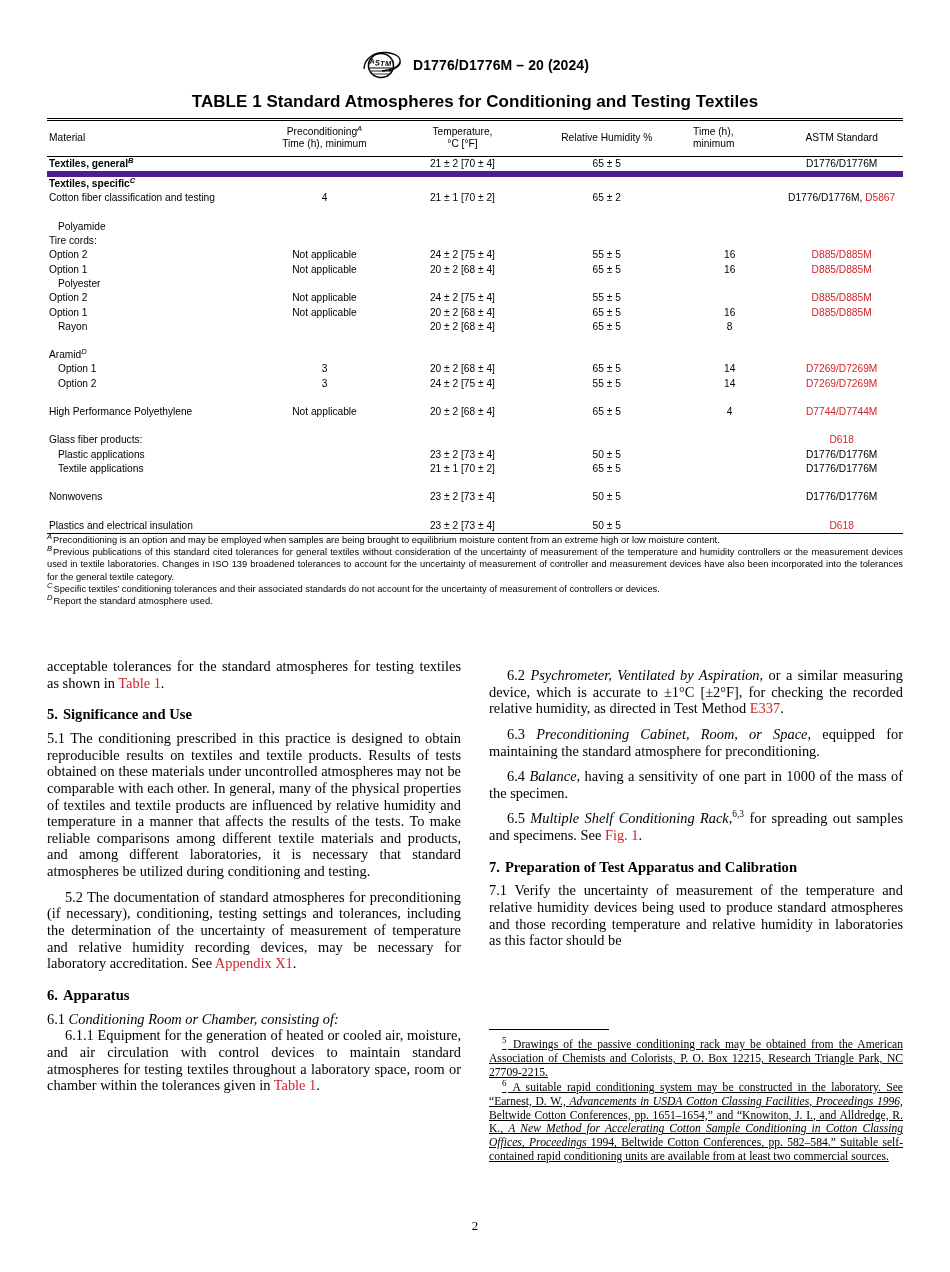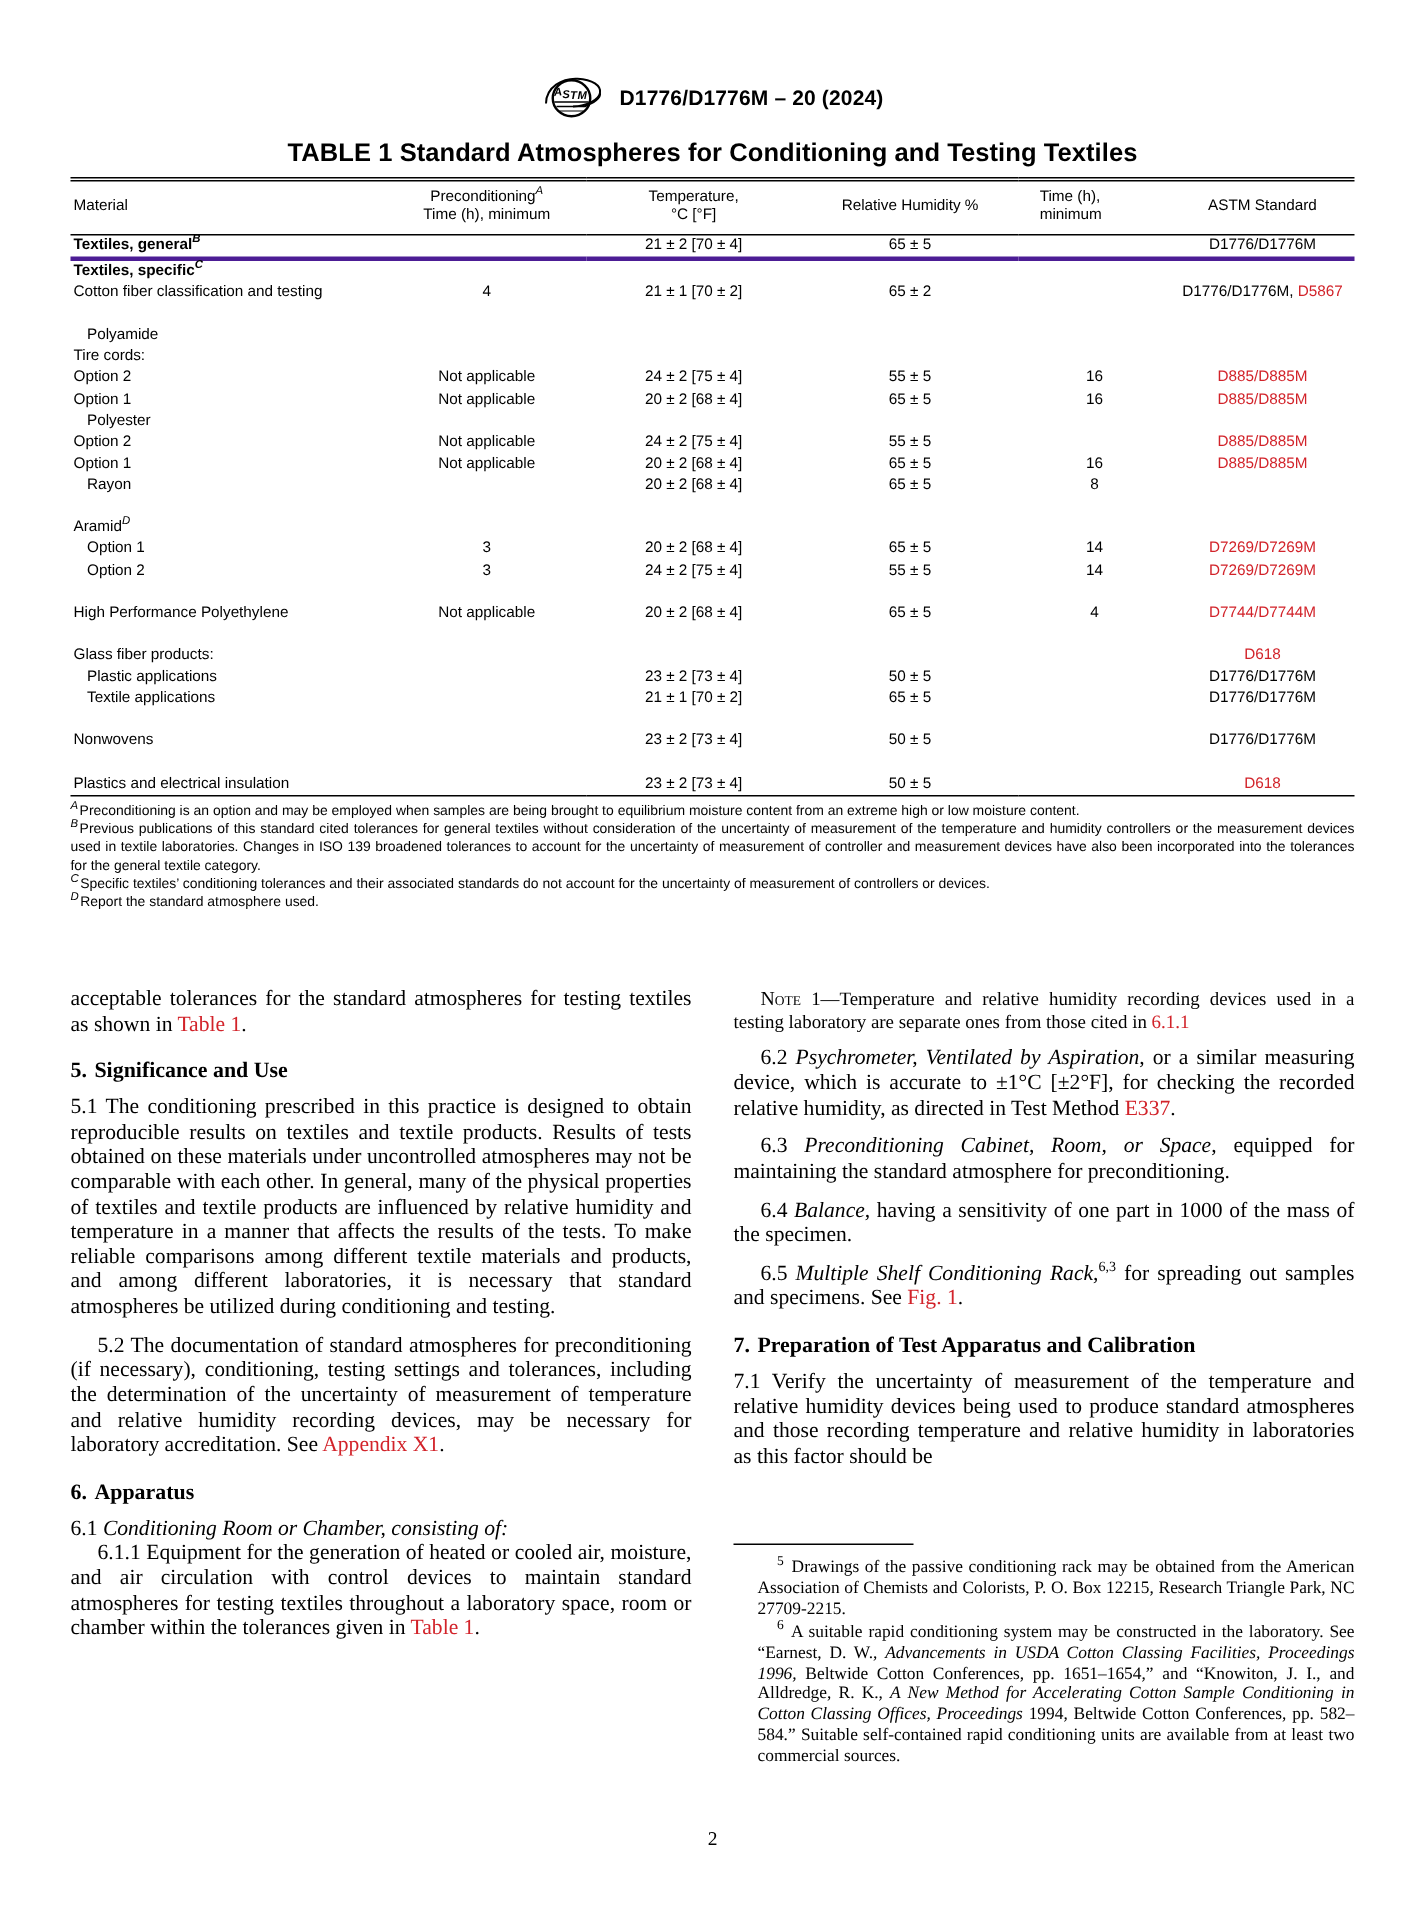--- a/index.html
+++ b/index.html
@@ -90,21 +90,21 @@
   tbody.tb td {
     padding: 0 2px;
     height: 14.3px;
     line-height: 14.3px;
     text-align: center;
     vertical-align: middle;
     white-space: nowrap;
   }
   tbody.tb td.m { text-align: left; }
   tbody.tb tr.blank td { height: 14px; }
-  tbody.tb tr.underline td { border-bottom: 3px solid #4c1d95; }
+  tbody.tb tr.underline td { border-bottom: 6px solid #4c1d95; }
   .bold { font-weight: bold; }
   .ind1 { padding-left: 11px !important; }
   .red { color: #d2232a; }
   sup.fn {
     font-size: 7.6px;
     vertical-align: super;
     font-style: italic;
     line-height: 0;
   }
   .rule-bottom td {
@@ -172,21 +172,21 @@
     font-size: 11.6px;
     line-height: 1.2;
     text-align: justify;
   }
   .fnotes .sep {
     width: 120px;
     height: 0;
     border-top: 1.1px solid #000;
     margin: 0 0 8px 0;
   }
-  .fnotes p { margin: 0 0 1px 16px; text-indent: 13px; }
+  .fnotes p { margin: 0 0 1px 0; text-indent: 13px; text-decoration: underline; }
   .fnotes sup { font-size: 9px; vertical-align: super; line-height: 0; padding-right: 1.5px; }
 
   
   .pageno {
     position: absolute;
     left: 0;
     top: 1218px;
     width: 950px;
     text-align: center;
     font-size: 13px;
@@ -479,21 +479,20 @@
     <p class="para"><span>5.2  The documentation of standard atmospheres for preconditioning (if necessary), conditioning, testing settings and tolerances, including the determination of the uncertainty of measurement of temperature and relative humidity recording devices, may be necessary for laboratory accreditation. See </span><span class="red">Appendix X1</span><span>.</span></p>
 
     <h3 class="sec"><span class="num">6.</span><span>Apparatus</span></h3>
 
     <p class="para first"><span>6.1  </span><span class="it">Conditioning Room or Chamber, consisting of:</span></p>
 
     <p class="para" style="margin-top:0"><span>6.1.1  Equipment for the generation of heated or cooled air, moisture, and air circulation with control devices to maintain standard atmospheres for testing textiles throughout a laboratory space, room or chamber within the tolerances given in </span><span class="red">Table 1</span><span>.</span></p>
   </div>
 
   <div class="col col-right">
-    <p class="note-p"><span class="smallcaps">Note</span><span> 1—Temperature and relative humidity recording devices used in a testing laboratory are separate ones from those cited in </span><span class="red">6.1.1</span></p>
 
     <p class="para"><span>6.2  </span><span class="it">Psychrometer, Ventilated by Aspiration,</span><span> or a similar measuring device, which is accurate to ±1°C [±2°F], for checking the recorded relative humidity, as directed in Test Method </span><span class="red">E337</span><span>.</span></p>
 
     <p class="para"><span>6.3  </span><span class="it">Preconditioning Cabinet, Room, or Space,</span><span> equipped for maintaining the standard atmosphere for preconditioning.</span></p>
 
     <p class="para"><span>6.4  </span><span class="it">Balance,</span><span> having a sensitivity of one part in 1000 of the mass of the specimen.</span></p>
 
     <p class="para"><span>6.5  </span><span class="it">Multiple Shelf Conditioning Rack,</span><sup class="ref">6,3</sup><span> for spreading out samples and specimens. See </span><span class="red">Fig. 1</span><span>.</span></p>
 
     <h3 class="sec"><span class="num">7.</span><span>Preparation of Test Apparatus and Calibration</span></h3>

